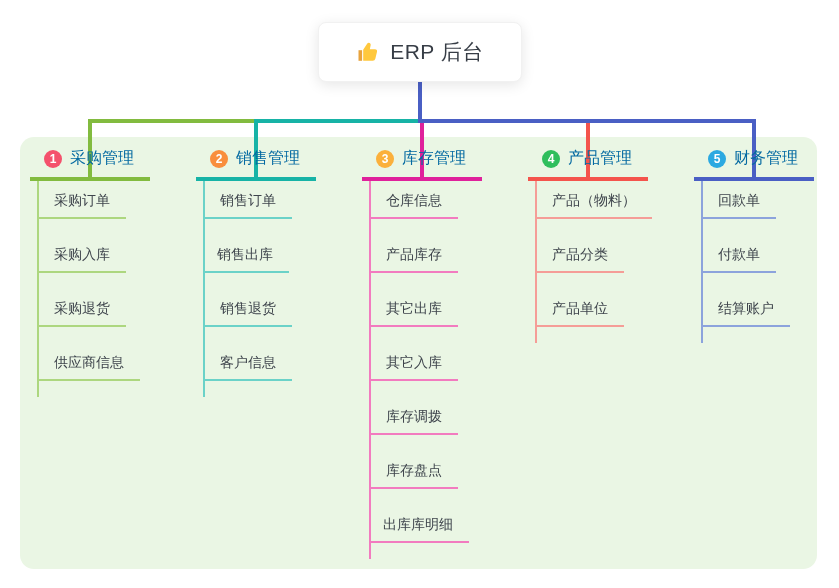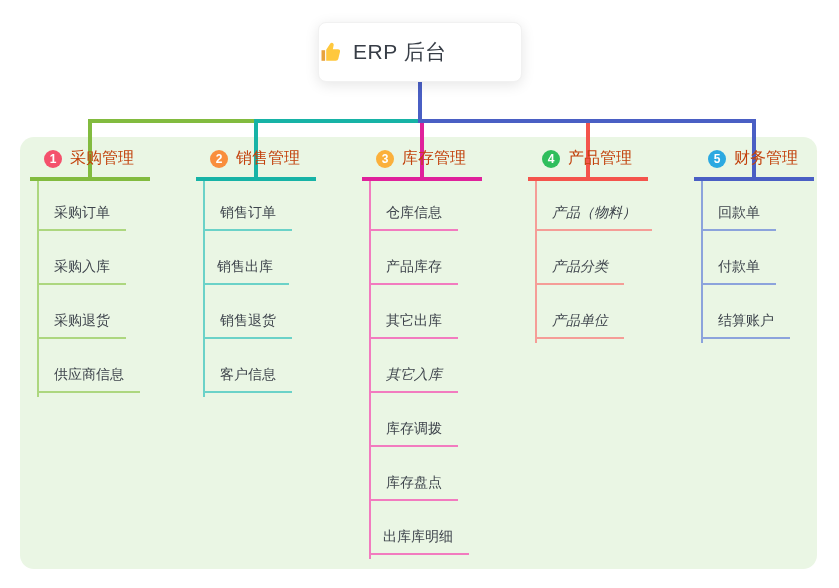--- a/index.html
+++ b/index.html
@@ -4,21 +4,21 @@
 <style>
   html,body{margin:0;padding:0;background:#ffffff;}
   body{font-family:"Liberation Sans","DejaVu Sans",sans-serif;}
   #canvas{position:relative;width:839px;height:588px;background:#ffffff;overflow:hidden;}
 
   
   .root-node{
     position:absolute;left:318px;top:22px;width:204px;height:60px;
     background:#ffffff;border:1px solid #f1f1f1;border-radius:8px;
     box-shadow:0 3px 14px rgba(0,0,0,.10);
-    display:flex;align-items:center;justify-content:flex-start;gap:10px;
+    display:flex;align-items:center;justify-content:center;gap:10px;
     box-sizing:border-box;cursor:pointer;
   }
   .root-node .icon{width:24px;height:24px;display:inline-flex;}
   .root-title{font-size:21px;color:#373d46;font-weight:500;letter-spacing:.5px;white-space:nowrap;}
 
   
   .panel{position:absolute;left:20px;top:137px;width:797px;height:432px;border-radius:14px;}
 
   
   .cline{position:absolute;}
@@ -27,25 +27,25 @@
   .branch{position:absolute;top:147px;width:120px;}
   .branch-header{
     height:23px;padding:0 0 7px 14px;border-bottom:4px solid #000;
     display:flex;align-items:center;gap:8px;cursor:pointer;box-sizing:content-box;
   }
   .badge{
     width:18px;height:18px;border-radius:50%;flex:0 0 18px;
     display:inline-flex;align-items:center;justify-content:center;
     color:#fff;font-size:12px;font-weight:bold;line-height:1;
   }
-  .branch-title{font-size:16px;color:#c2410c;font-weight:500;white-space:nowrap;}
+  .branch-title{font-size:16px;color:#0369a1;font-weight:500;white-space:nowrap;}
   .children{margin-left:7px;border-left:2px solid #000;}
   .child-row{position:relative;height:54px;}
   .child-label{
-    position:absolute;left:0;bottom:4px;display:inline-block;white-space:nowrap;
+    position:absolute;left:0;bottom:16px;display:inline-block;white-space:nowrap;
     padding:0 16px 7px 15px;border-bottom:2px solid #000;
     font-size:14px;color:#3e444c;cursor:pointer;text-align:center;
   }
 </style>
 </head>
 <body>
 
 <div id="canvas">
 
   <div class="panel" style="background: rgb(234, 246, 228);"></div>
@@ -123,39 +123,39 @@
           <div class="child-row">
             <span class="child-label" style="border-bottom-color: rgb(242, 123, 191);">仓库信息</span>
           </div>
           <div class="child-row">
             <span class="child-label" style="border-bottom-color: rgb(242, 123, 191);">产品库存</span>
           </div>
           <div class="child-row">
             <span class="child-label" style="border-bottom-color: rgb(242, 123, 191);">其它出库</span>
           </div>
           <div class="child-row">
-            <span class="child-label" style="border-bottom-color: rgb(242, 123, 191); font-style: italic;">其它入库</span>
+            <span class="child-label" style="border-bottom-color: rgb(242, 123, 191);">其它入库</span>
           </div>
           <div class="child-row">
             <span class="child-label" style="border-bottom-color: rgb(242, 123, 191);">库存调拨</span>
           </div>
           <div class="child-row">
             <span class="child-label" style="border-bottom-color: rgb(242, 123, 191);">库存盘点</span>
           </div>
           <div class="child-row">
             <span class="child-label" style="border-bottom-color: rgb(242, 123, 191); padding-left: 12px;">出库库明细</span>
           </div>
         </div>
       </div>
       <div class="branch" style="left: 528px;">
         <div class="branch-header" style="width: 106px; border-bottom-color: rgb(244, 84, 76);">
           <span class="badge" style="background: rgb(47, 190, 92);">4</span>
           <span class="branch-title">产品管理</span>
         </div>
-        <div class="children" style="border-left-color: rgb(245, 157, 151); font-style: italic;">
+        <div class="children" style="border-left-color: rgb(245, 157, 151);">
           <div class="child-row">
             <span class="child-label" style="border-bottom-color: rgb(245, 157, 151);">产品（物料）</span>
           </div>
           <div class="child-row">
             <span class="child-label" style="border-bottom-color: rgb(245, 157, 151);">产品分类</span>
           </div>
           <div class="child-row">
             <span class="child-label" style="border-bottom-color: rgb(245, 157, 151);">产品单位</span>
           </div>
         </div>

